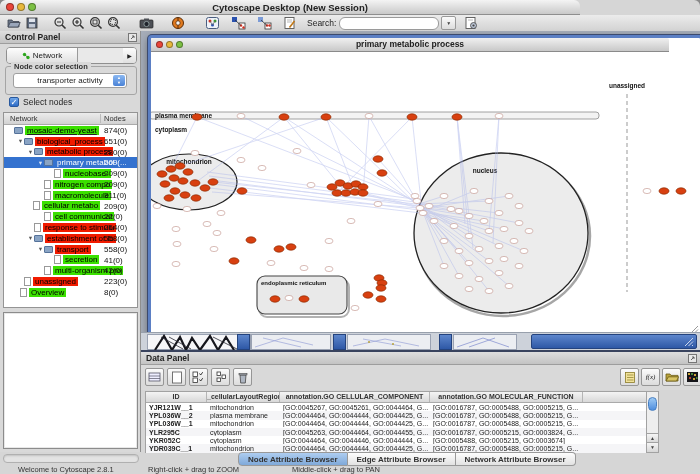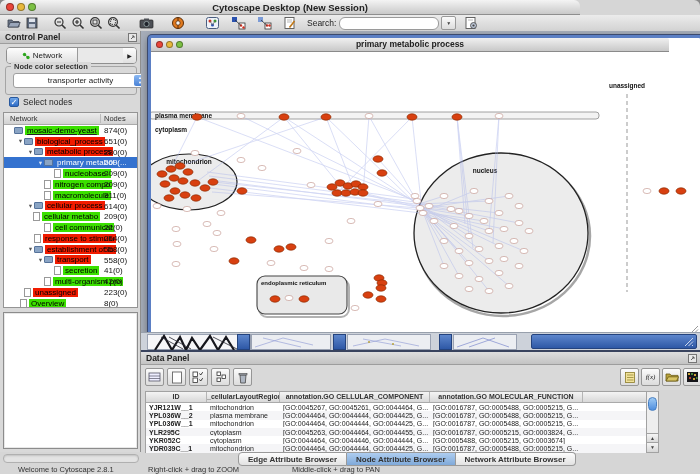--- a/index.html
+++ b/index.html
@@ -24,21 +24,21 @@
   #control-panel{left:0;top:31px;width:141px;height:421px;background:#d9d9d9;border-right:1px solid #8f8f8f;box-sizing:border-box;}
   .panel-head{position:absolute;left:0;top:0;right:0;height:13px;background:linear-gradient(#dedede,#c3c3c3);
               border-bottom:1px solid #9d9d9d;font-size:8.5px;font-weight:bold;color:#222;line-height:13px;padding-left:5px;box-sizing:border-box;}
   .float-ic{position:absolute;right:3px;top:2px;}
   #cp-tabs{left:6px;top:16px;width:129px;height:15px;display:flex;border:1px solid #8f8f8f;border-radius:4px;overflow:hidden;background:#e9e9e9;}
   .seg{display:flex;align-items:center;justify-content:center;font-size:8px;color:#222;border-right:1px solid #9a9a9a;background:linear-gradient(#fdfdfd,#e0e0e0);}
   .seg.sel{background:linear-gradient(#a5c6ee,#6f9cd9);font-weight:bold;margin-top:44px;}
   .seg:last-child{border-right:none;}
   #groupbox{left:5px;top:35px;width:130px;height:27px;border:1px solid #a5a5a5;border-radius:3px;}
   #groupbox .legend{position:absolute;top:-5px;left:5px;background:#d9d9d9;padding:0 3px;font-size:7.5px;font-weight:bold;color:#333;}
-  #dropdown{position:absolute;left:7px;top:6px;width:135px;height:15px;background:#fff;border:1px solid #9f9f9f;border-radius:3px;
+  #dropdown{position:absolute;left:7px;top:6px;width:114px;height:15px;background:#fff;border:1px solid #9f9f9f;border-radius:3px;
             font-size:8px;display:flex;align-items:center;justify-content:center;box-sizing:border-box;}
   #dropdown .stepper{position:absolute;right:1px;top:1px;width:12px;height:11px;border-radius:2px;
             background:linear-gradient(#8ab8f2,#4a82d6);color:#fff;font-size:4px;line-height:5px;text-align:center;}
   #cb-row{left:9px;top:66px;display:flex;align-items:center;gap:4px;}
   #checkbox{width:10px;height:10px;border-radius:2px;background:linear-gradient(#6ea6ea,#2e6cc6);border:1px solid #27589e;
             color:#fff;font-size:8px;line-height:9px;text-align:center;box-sizing:border-box;}
   #cb-row span{font-size:8.5px;}
   #tree{left:3px;top:81px;width:135px;height:196px;background:#fff;border:1px solid #949494;box-sizing:border-box;overflow:hidden;}
   #tree-head{height:11px;background:linear-gradient(#ececec,#d2d2d2);border-bottom:1px solid #aaa;font-size:7.5px;color:#333;position:relative;}
   #tree-head .c1{position:absolute;left:6px;top:1px;}
@@ -299,26 +299,20 @@
             <span class="arr"></span>
             <span class="ic-file"></span>
             <span class="tlabel green">nitrogen compo</span>
             <span class="tnodes">209(0)</span>
           </div>
           <div class="trow" style="padding-left: 33px;">
             <span class="arr"></span>
             <span class="ic-file"></span>
             <span class="tlabel green">macromolecule</span>
             <span class="tnodes">311(0)</span>
-          </div>
-          <div class="trow" style="padding-left: 23px;">
-            <span class="arr">▼</span>
-            <span class="ic-folder"></span>
-            <span class="tlabel red">cellular process</span>
-            <span class="tnodes">614(0)</span>
           </div>
           <div class="trow" style="padding-left: 22px;">
             <span class="arr"></span>
             <span class="ic-file"></span>
             <span class="tlabel green">cellular metabo</span>
             <span class="tnodes">209(0)</span>
           </div>
           <div class="trow" style="padding-left: 33px;">
             <span class="arr"></span>
             <span class="ic-file"></span>
@@ -718,22 +712,22 @@
         </div>
     </div>
     <div id="dp-vscroll">
       <div id="dp-thumb"></div>
       <div class="sc-btn" style="bottom:9px">▲</div>
       <div class="sc-btn" style="bottom:0">▼</div>
     </div>
   </div>
 
   <div id="dp-tabs" class="abs">
+    <span class="dtab sel">Node Attribute Browser</span>
     <span class="dtab">Edge Attribute Browser</span>
-    <span class="dtab sel">Node Attribute Browser</span>
     <span class="dtab">Network Attribute Browser</span>
   </div>
   <div id="status" class="abs">
     <div id="progress-well"></div>
     <span class="st-text" style="left:18px">Welcome to Cytoscape 2.8.1</span>
     <span class="st-text" style="left:148px">Right-click + drag to ZOOM</span>
     <span class="st-text" style="left:292px">Middle-click + drag to PAN</span>
   </div>
 </div>
 

